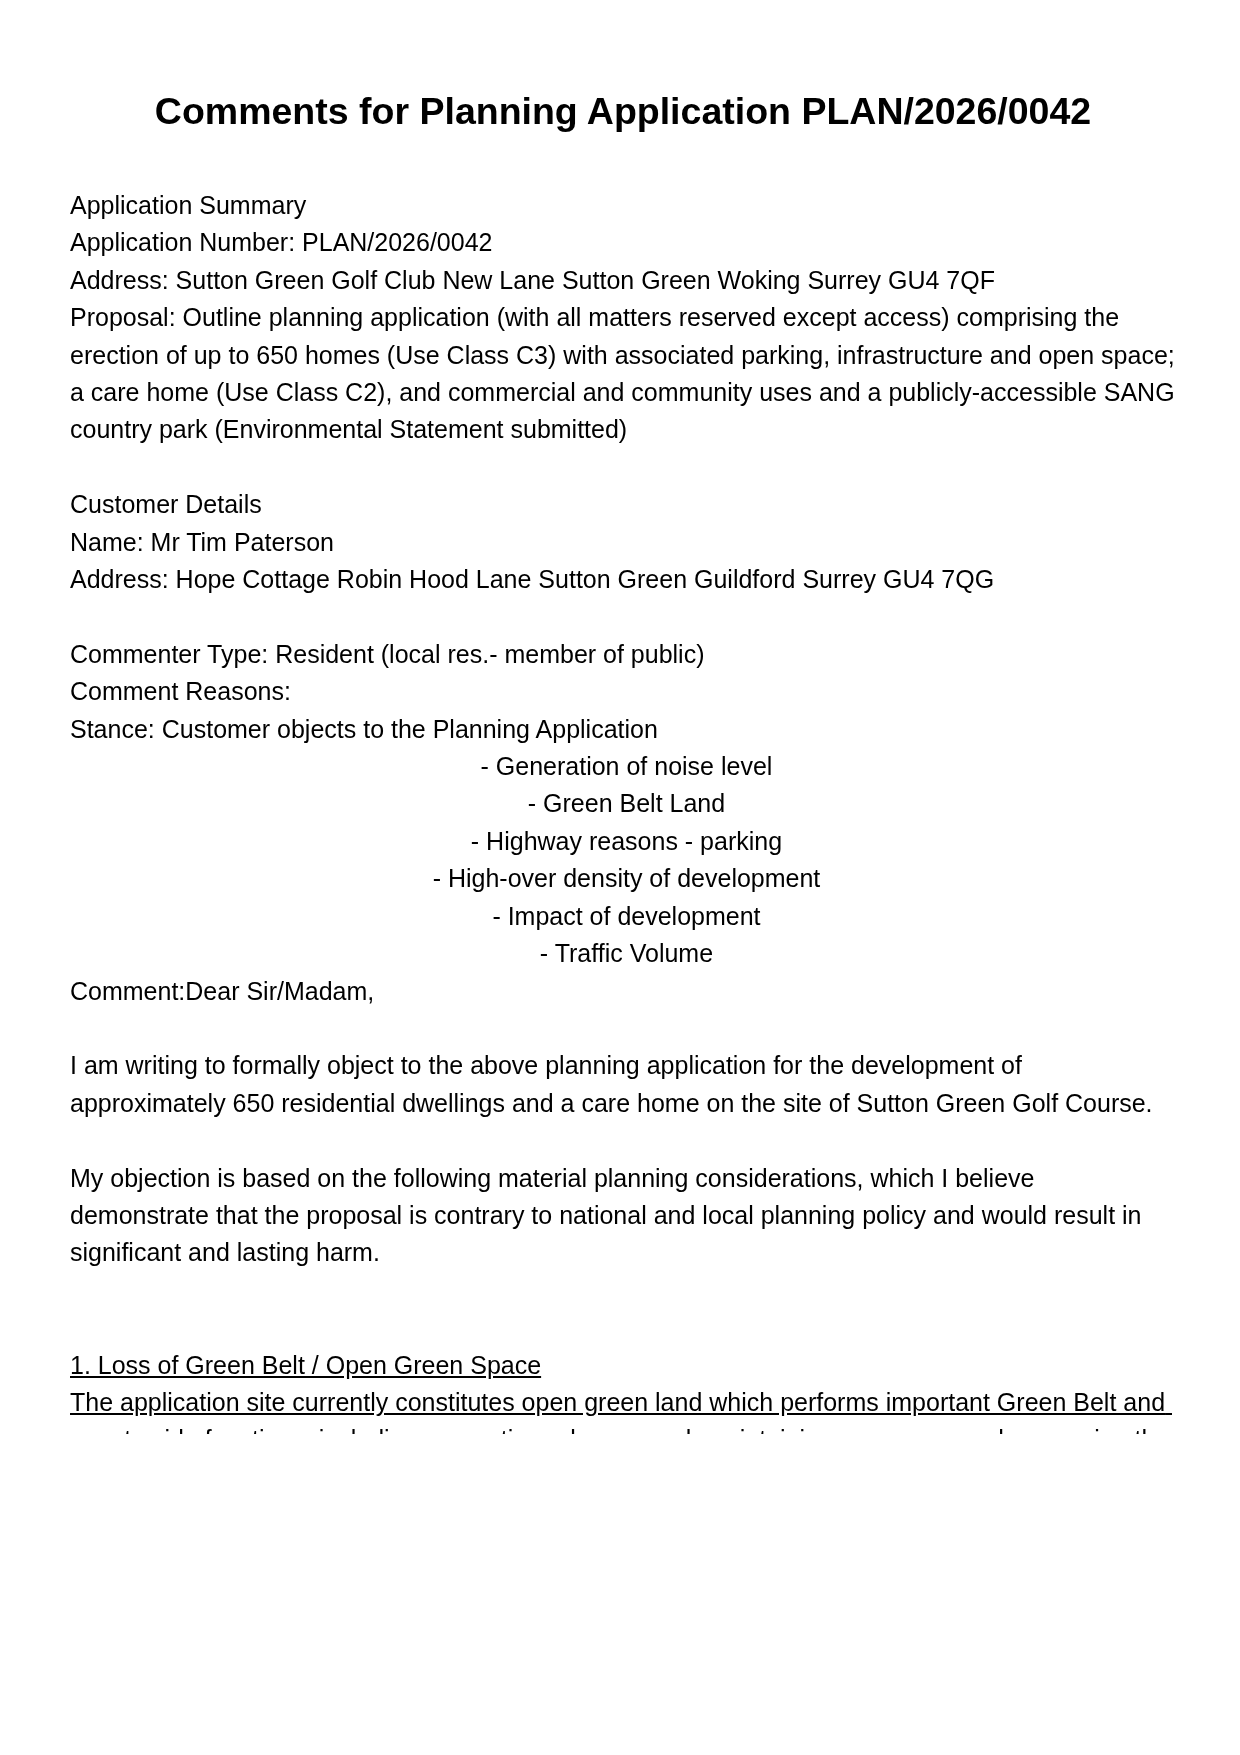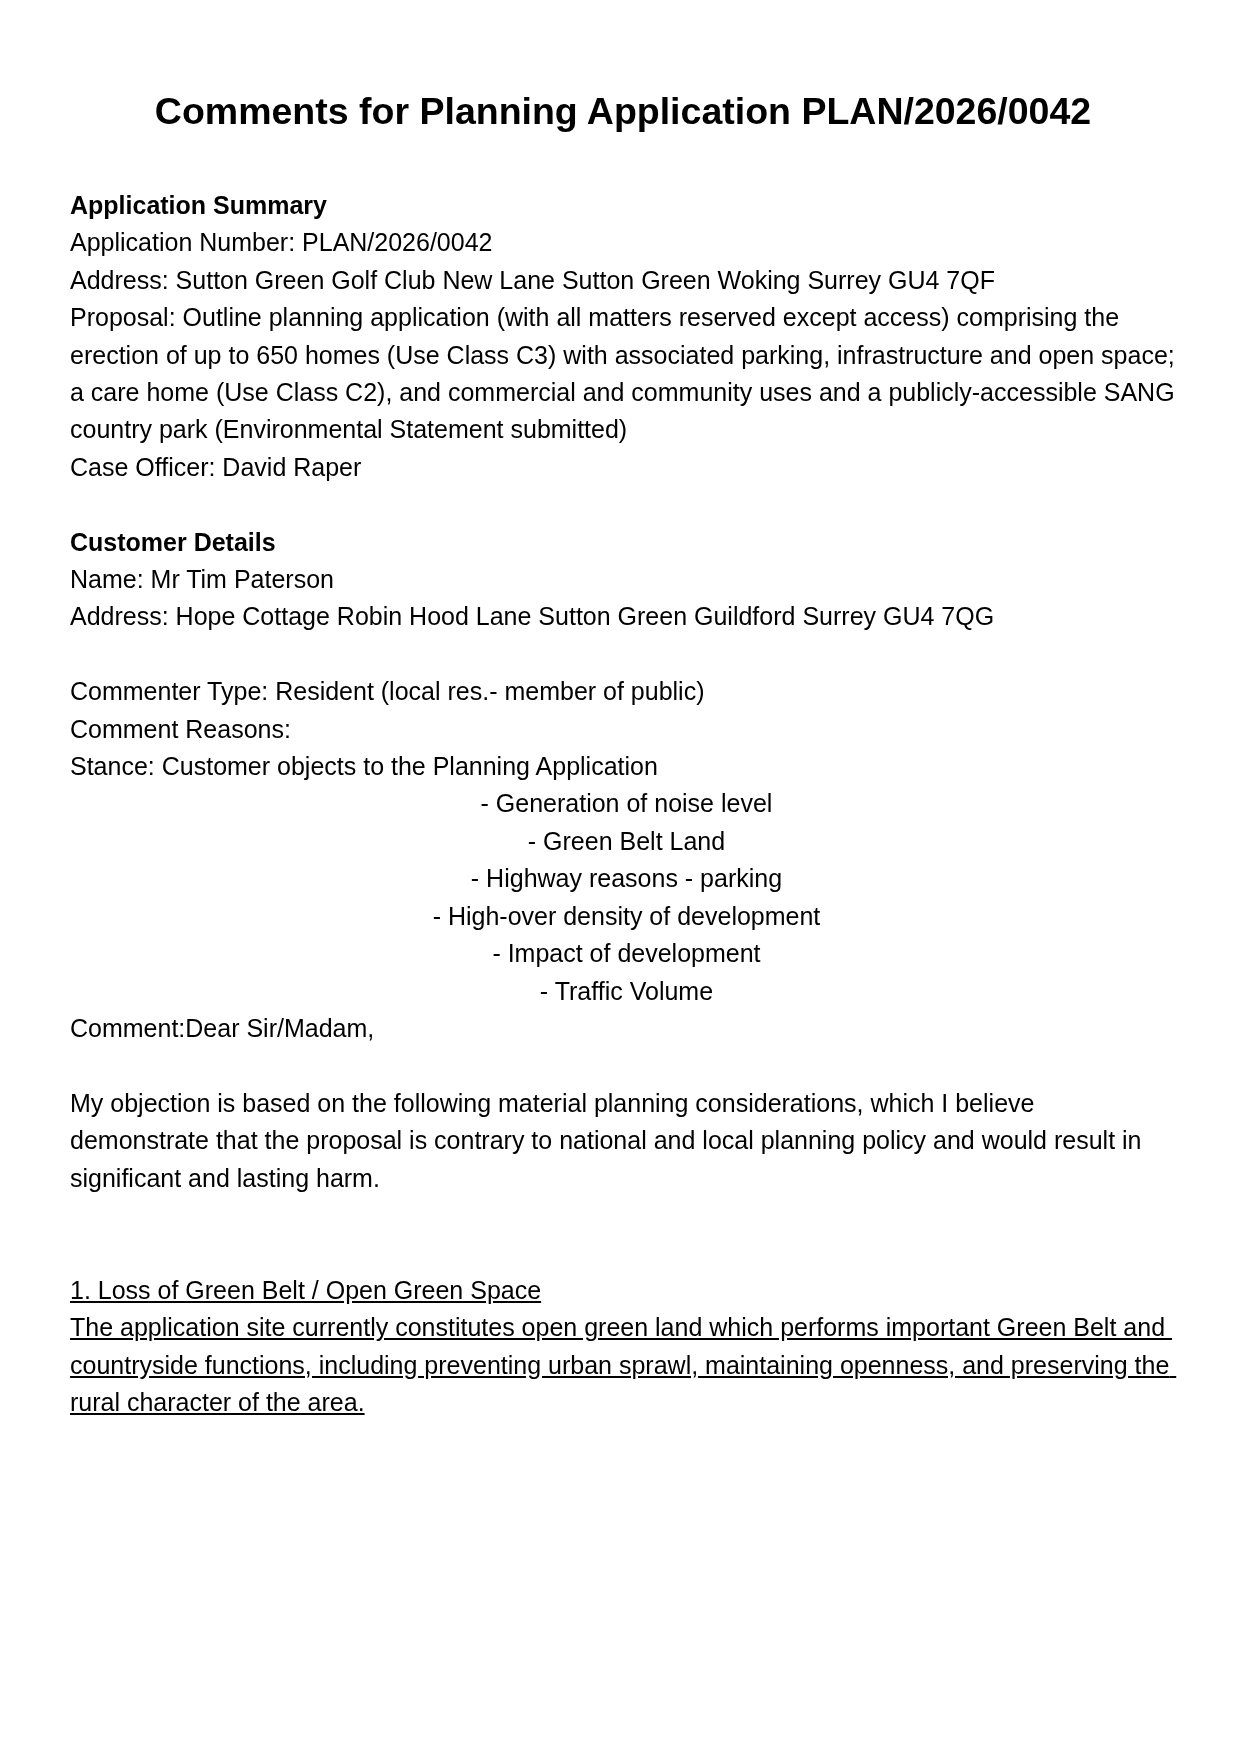--- a/index.html
+++ b/index.html
@@ -30,21 +30,21 @@
     letter-spacing: 0;
   }
   .section { margin: 0; padding: 0; }
   .section-first { margin-top: 53px; }
   .section-gap { margin-top: 37.4px; }
   h2.sec-heading {
     margin: 0;
     padding: 0;
     font-size: 25px;
     line-height: 37.4px;
-    font-weight: bold;
+    font-weight: normal;
   }
   .line, .para {
     margin: 0;
     padding: 0;
     white-space: pre-wrap;
   }
   .para-gap1 { margin-top: 37.4px; }
   .para-gap2 { margin-top: 74.8px; text-decoration: underline; }
   .reasons { margin: 0; padding: 0; text-align: center; }
 </style>
@@ -53,21 +53,20 @@
 
 <div class="page">
 
   <h1 class="doc-title">Comments for Planning Application PLAN/2026/0042</h1>
 
   <section class="section section-first">
     <h2 class="sec-heading">Application Summary</h2>
     <p class="line">Application Number: PLAN/2026/0042</p>
     <p class="line">Address: Sutton Green Golf Club New Lane Sutton Green Woking Surrey GU4 7QF</p>
     <p class="line">Proposal: Outline planning application (with all matters reserved except access) comprising the erection of up to 650 homes (Use Class C3) with associated parking, infrastructure and open space; a care home (Use Class C2), and commercial and community uses and a publicly-accessible SANG country park (Environmental Statement submitted)</p>
-    <p class="line">Case Officer: David Raper</p>
   </section>
 
   <section class="section section-gap">
     <h2 class="sec-heading">Customer Details</h2>
     <p class="line">Name: Mr Tim Paterson</p>
     <p class="line">Address: Hope Cottage Robin Hood Lane Sutton Green Guildford Surrey GU4 7QG</p>
   </section>
 
   <section class="section section-gap">
     <p class="line">Commenter Type: Resident (local res.- member of public)</p>
@@ -78,18 +77,19 @@
       <div class="line"> - Generation of noise level</div>
       <div class="line"> - Green Belt Land</div>
       <div class="line"> - Highway reasons - parking</div>
       <div class="line"> - High-over density of development</div>
       <div class="line"> - Impact of development</div>
       <div class="line"> - Traffic Volume</div>
     </div>
 
     <p class="line">Comment:Dear Sir/Madam,</p>
 
+    <p class="para para-gap1">I am writing to formally object to the above planning application for the development of approximately 650 residential dwellings and a care home on the site of Sutton Green Golf Course.</p>
     <p class="para para-gap1">My objection is based on the following material planning considerations, which I believe demonstrate that the proposal is contrary to national and local planning policy and would result in significant and lasting harm.</p>
     <p class="para para-gap2">1. Loss of Green Belt / Open Green Space
 The application site currently constitutes open green land which performs important Green Belt and countryside functions, including preventing urban sprawl, maintaining openness, and preserving the rural character of the area.</p>
   </section>
 
 </div>
 
 </body></html>

